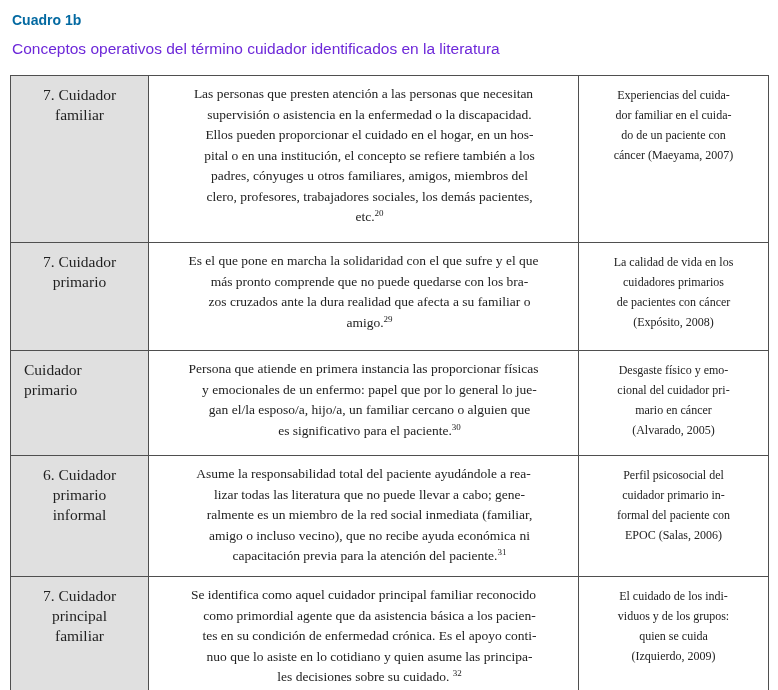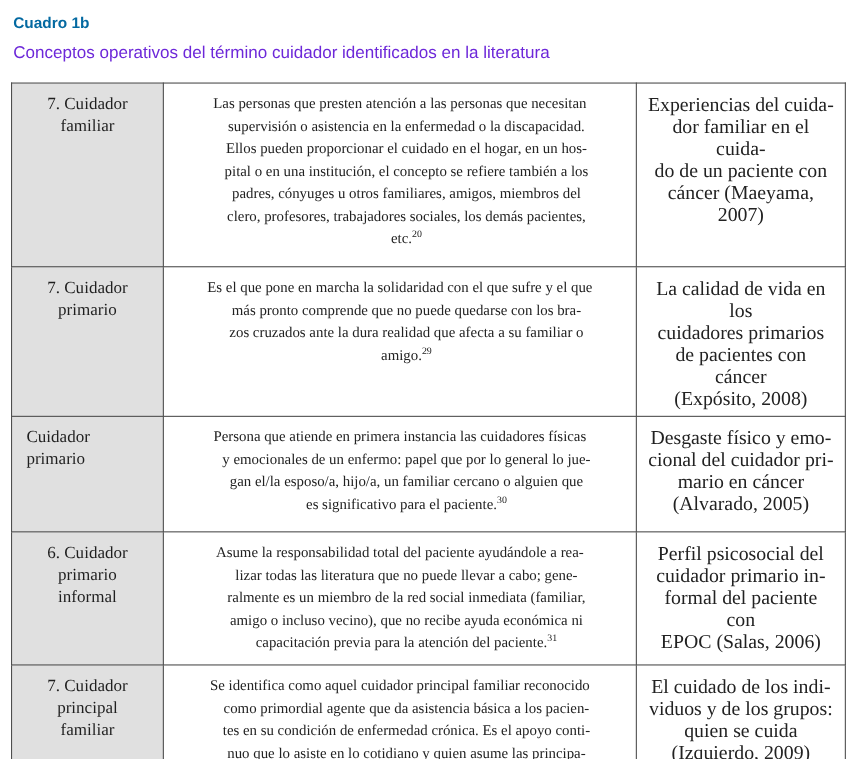--- a/index.html
+++ b/index.html
@@ -53,21 +53,21 @@
     padding-left: 13px;
   }
   td.def {
     font-size: 13.5px;
     line-height: 20.5px;
     padding: 8px 8px 6px 20px;
     text-indent: -12px; 
     text-align: center;
   }
   td.src {
-    font-size: 18px;
+    font-size: 12px;
     line-height: 20px;
     text-align: center;
     padding: 9px 10px 6px 10px;
   }
   .multiline { white-space: pre-line; }
   sup.ref {
     font-size: 9px;
     line-height: 0;
     vertical-align: super;
   }
@@ -113,21 +113,21 @@
 zos cruzados ante la dura realidad que afecta a su familiar o
 amigo.</span><sup class="ref">29</sup></td>
       <td class="src"><span class="multiline">La calidad de vida en los
 cuidadores primarios
 de pacientes con cáncer
 (Expósito, 2008)</span></td>
     </tr>
     <tr class="r3">
       <td class="term align-left"><span class="multiline">Cuidador
 primario</span></td>
-      <td class="def"><span class="multiline">Persona que atiende en primera instancia las cuidadores físicas
+      <td class="def"><span class="multiline">Persona que atiende en primera instancia las proporcionar físicas
 y emocionales de un enfermo: papel que por lo general lo jue-
 gan el/la esposo/a, hijo/a, un familiar cercano o alguien que
 es significativo para el paciente.</span><sup class="ref">30</sup></td>
       <td class="src"><span class="multiline">Desgaste físico y emo-
 cional del cuidador pri-
 mario en cáncer
 (Alvarado, 2005)</span></td>
     </tr>
     <tr class="r4">
       <td class="term"><span class="multiline">6. Cuidador

